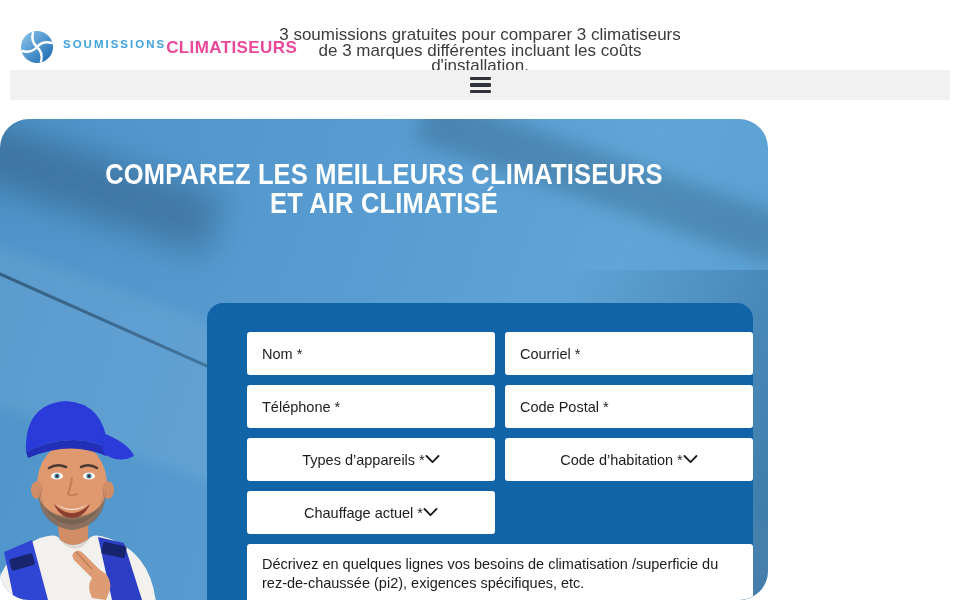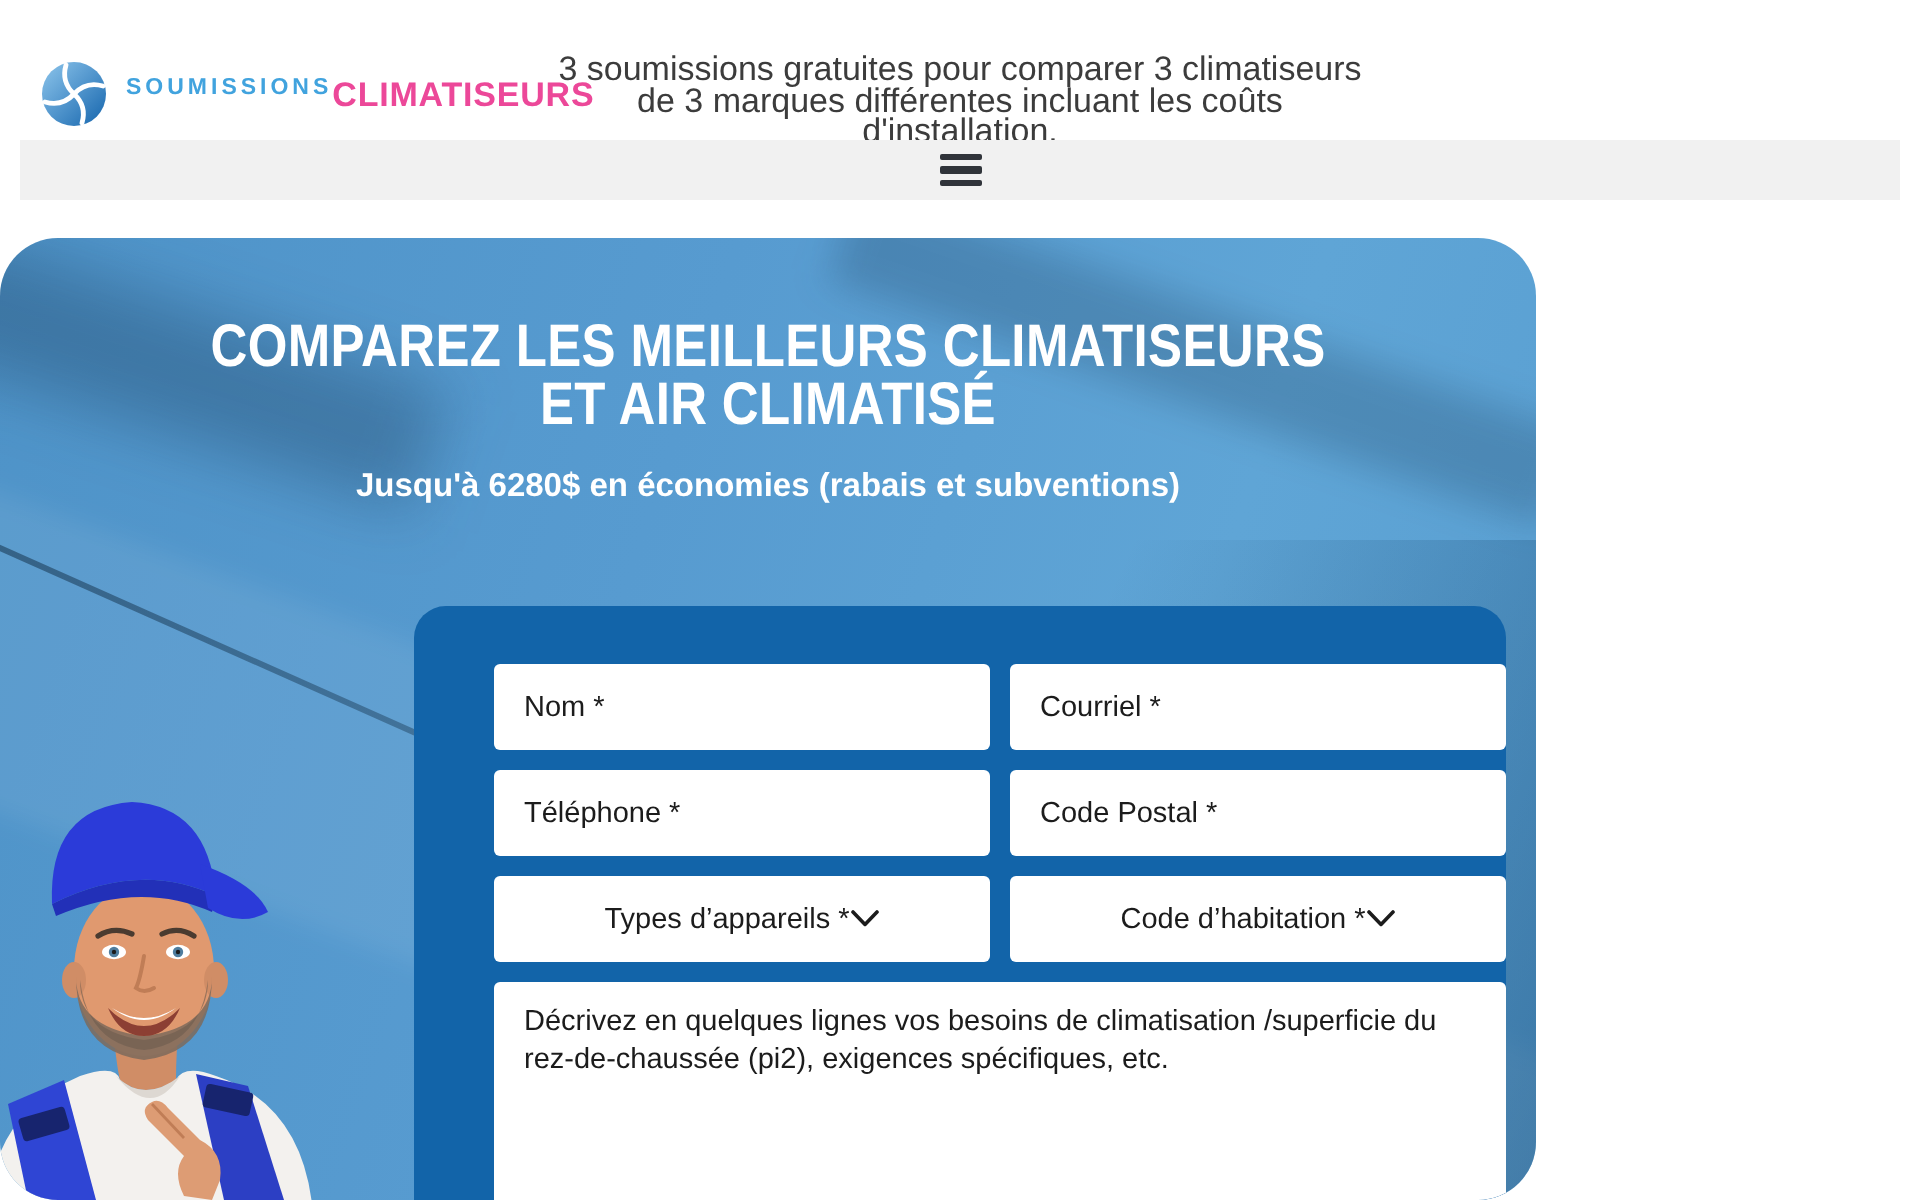--- a/index.html
+++ b/index.html
@@ -103,21 +103,20 @@
     <div class="bg-layer smudge-topleft"></div>
     <div class="bg-layer streak-top"></div>
     <div class="bg-layer light-band"></div>
     <div class="bg-layer dark-line"></div>
     <div class="bg-layer dark-corner"></div>
 
     <h1 class="hero-title">
       <span>COMPAREZ LES MEILLEURS CLIMATISEURS</span><br>
       <span>ET AIR CLIMATISÉ</span>
     </h1>
-    <p class="hero-sub">Jusqu'à 6280$ en économies (rabais et subventions)</p>
 
     <svg class="worker" viewBox="0 0 170 210">
 
       <path d="M56,118 Q58,142 60,150 Q72,160 88,150 Q88,135 90,115 Z" fill="#d08d66"></path>
 
       <path d="M-6,212 Q-2,166 40,148 Q58,142 60,150 Q72,161 88,150 Q92,142 108,148 Q150,162 156,212 Z" fill="#f3f1ee"></path>
       <path d="M58,148 Q72,162 90,148 Q76,170 58,148 Z" fill="#ddd8d2"></path>
 
       <path d="M4,162 L32,150 L48,210 L14,210 Z" fill="#2f45d4"></path>
       <path d="M98,147 L124,153 L142,210 L112,210 Z" fill="#2c3fc4"></path>
@@ -164,20 +163,26 @@
           <svg class="chev" viewBox="0 0 15 9">
             <polyline points="1.5,1 7.5,7.2 13.5,1"></polyline>
             </svg>
         </div>
         <div class="fld select" role="combobox">
           <span class="sel-label">Code d’habitation *</span>
           <svg class="chev" viewBox="0 0 15 9">
             <polyline points="1.5,1 7.5,7.2 13.5,1"></polyline>
             </svg>
         </div>
+        <div class="fld select" role="combobox">
+          <span class="sel-label">Chauffage actuel *</span>
+          <svg class="chev" viewBox="0 0 15 9">
+            <polyline points="1.5,1 7.5,7.2 13.5,1"></polyline>
+            </svg>
+        </div>
 
         <textarea class="fld area" placeholder="Décrivez en quelques lignes vos besoins de climatisation /superficie du rez-de-chaussée (pi2), exigences spécifiques, etc." style=""></textarea>
       </div>
     </form>
 
     <div class="slash-mark"></div>
   </section>
 
 </div>
 

